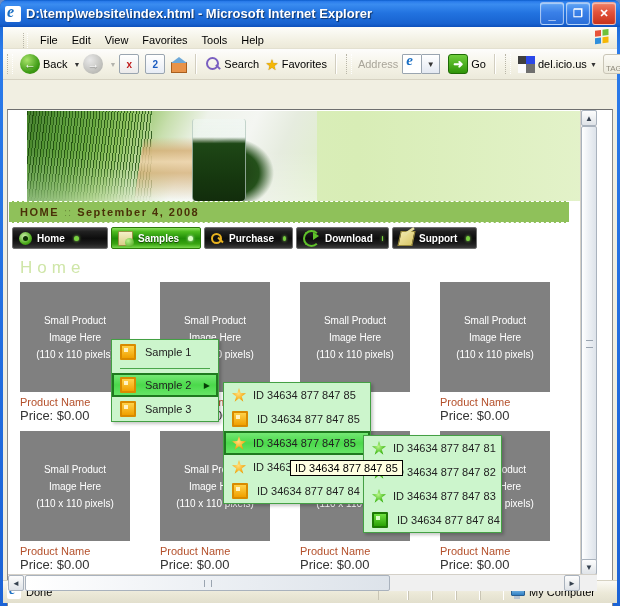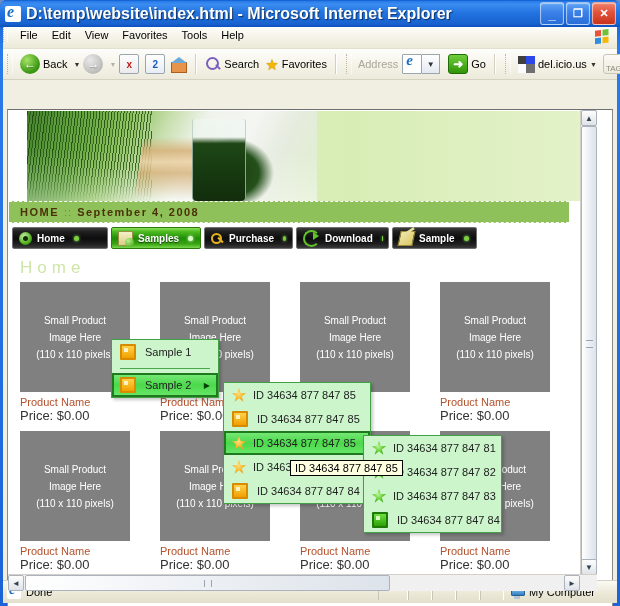--- a/index.html
+++ b/index.html
@@ -27,21 +27,21 @@
   #title-icon{
     width:16px;height:16px;margin-left:5px;margin-right:5px;
     background:#fff;border-radius:2px;position:relative;flex:none;
     overflow:hidden;
   }
   #title-icon:before{
     content:"e";position:absolute;left:2px;top:-3px;font-size:16px;
     font-family:"Liberation Serif",serif;font-style:italic;font-weight:bold;color:#1a6fc4;
   }
   #title-text{
-    color:#fff;font-size:16px;font-weight:bold;
+    color:#fff;font-size:13px;font-weight:bold;
     text-shadow:1px 1px 1px rgba(0,0,0,.55);
     white-space:nowrap;flex:1;
   }
   .winbtn{
     width:22px;height:21px;margin-right:2px;border-radius:3px;
     border:1px solid rgba(255,255,255,.55);
     position:relative;flex:none;
     box-shadow:inset 0 1px 1px rgba(255,255,255,.5);
   }
   .winbtn.min{background:linear-gradient(to bottom,#62a6f5,#3a80e8 45%,#2a6ed8);}
@@ -52,21 +52,21 @@
   .winbtn.min .g{align-items:flex-end;padding-bottom:3px;font-size:13px;}
 
   
   #client{
     position:absolute;left:3px;top:27px;width:614px;height:576px;
     background:#f1efe2;
   }
   
   #menubar{
     height:21px;background:linear-gradient(to bottom,#fdfdfa,#f3f1e4 60%,#ece9d8);
-    display:flex;align-items:flex-start;padding-left:0;position:relative;
+    display:flex;align-items:flex-end;padding-left:20px;position:relative;
     border-bottom:1px solid #e3e0d0;
   }
   #menubar .grip{width:3px;height:15px;border-left:1px dotted #b9b6a8;border-right:1px dotted #fff;margin-right:5px;}
   .menu-item{padding:2px 7px;color:#000;font-size:11px;cursor:default;}
   #ie-flag{
     position:absolute;right:6px;top:2px;width:17px;height:17px;
   }
   
   #toolbar{
     height:30px;background:linear-gradient(to bottom,#fdfdfc,#f5f3e7 55%,#eceadb);
@@ -438,21 +438,21 @@
             <span class="ntlabel">Purchase</span>
             <span class="dot"></span>
           </div>
           <div class="navtab" style="width:93px">
             <span class="nt-ico ico-download"></span>
             <span class="ntlabel">Download</span>
             <span class="dot"></span>
           </div>
           <div class="navtab" style="width:85px">
             <span class="nt-ico ico-support"></span>
-            <span class="ntlabel">Sample</span>
+            <span class="ntlabel">Support</span>
             <span class="dot"></span>
           </div>
         </div>
 
         <div id="page-heading">Home</div>
 
         <div id="grid">
           <div class="prow">
             <div class="pcell">
               <div class="pthumb">
@@ -534,20 +534,24 @@
         <div class="menu-pop" id="menu-samples">
           <div class="m-item">
             <span class="m-ico sq-orange"></span>
             <span class="m-label">Sample 1</span>
           </div>
           <div class="m-sep"></div>
           <div class="m-item sel">
             <span class="m-ico sq-orange"></span>
             <span class="m-label">Sample 2</span>
             <span class="m-arrow">▶</span>
+          </div>
+          <div class="m-item">
+            <span class="m-ico sq-orange"></span>
+            <span class="m-label">Sample 3</span>
           </div>
         </div>
 
         <div class="menu-pop" id="menu-ids">
           <div class="m-item">
             <span class="st st-orange"></span>
             <span class="m-label">ID 34634 877 847 85</span>
           </div>
           <div class="m-item">
             <span class="m-ico sq-orange"></span>

